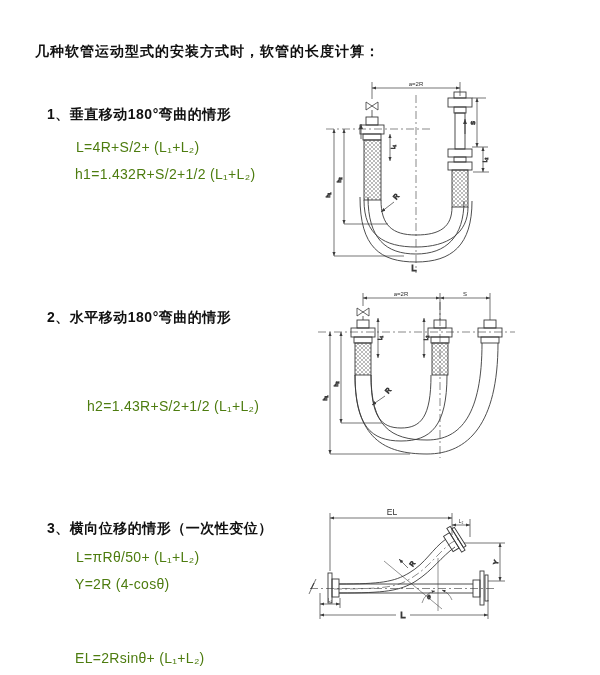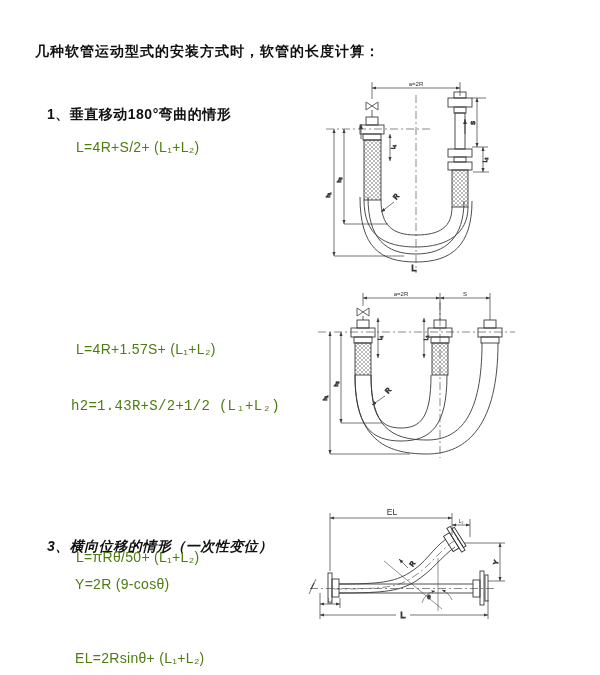--- a/index.html
+++ b/index.html
@@ -16,27 +16,28 @@
 </style>
 </head>
 <body>
 
 <div style="width:600px;height:675px;">
 
   <div class="abs title">几种软管运动型式的安装方式时，软管的长度计算：</div>
 
   <div class="abs sec-heading" style="left:47px;top:106px;">1、垂直移动180°弯曲的情形</div>
   <div class="abs formula" style="left:76px;top:139px;">L=4R+S/2+ (L₁+L₂)</div>
-
-  <div class="abs formula" style="left:76px;top:341px;">L=4R+1.57S+ (L₁+L₂)</div>
-  <div class="abs formula" style="left:71px;top:398px;font-family:Liberation Mono, monospace;">h2=1.43R+S/2+1/2 (L₁+L₂)</div>
-
-  <div class="abs sec-heading" style="left:47px;top:538px;font-style:italic;">3、横向位移的情形（一次性变位）</div>
+  <div class="abs formula" style="left:75px;top:166px;">h1=1.432R+S/2+1/2 (L₁+L₂)</div>
+
+  <div class="abs sec-heading" style="left:47px;top:309px;">2、水平移动180°弯曲的情形</div>
+  <div class="abs formula" style="left:87px;top:398px;">h2=1.43R+S/2+1/2 (L₁+L₂)</div>
+
+  <div class="abs sec-heading" style="left:47px;top:520px;">3、横向位移的情形（一次性变位）</div>
   <div class="abs formula" style="left:76px;top:549px;">L=πRθ/50+ (L₁+L₂)</div>
-  <div class="abs formula" style="left:75px;top:576px;">Y=2R (9-cosθ)</div>
+  <div class="abs formula" style="left:75px;top:576px;">Y=2R (4-cosθ)</div>
   <div class="abs formula" style="left:75px;top:602px;margin-top:48px;">EL=2Rsinθ+ (L₁+L₂)</div>
 
   <svg style="left:310px;top:77px;" width="290" height="200" viewBox="0 0 290 200">
     <defs>
       <pattern id="ht1" patternUnits="userSpaceOnUse" width="4" height="4">
         <path d="M0,0 L4,4 M4,0 L0,4" stroke="#777" stroke-width="0.5"></path>
       </pattern>
       <marker id="ar1" viewBox="0 0 10 10" refX="9" refY="5" markerWidth="7" markerHeight="7" orient="auto-start-reverse">
         <path d="M0,1.5 L9,5 L0,8.5 z" fill="#3a3a3a"></path>
       </marker>

